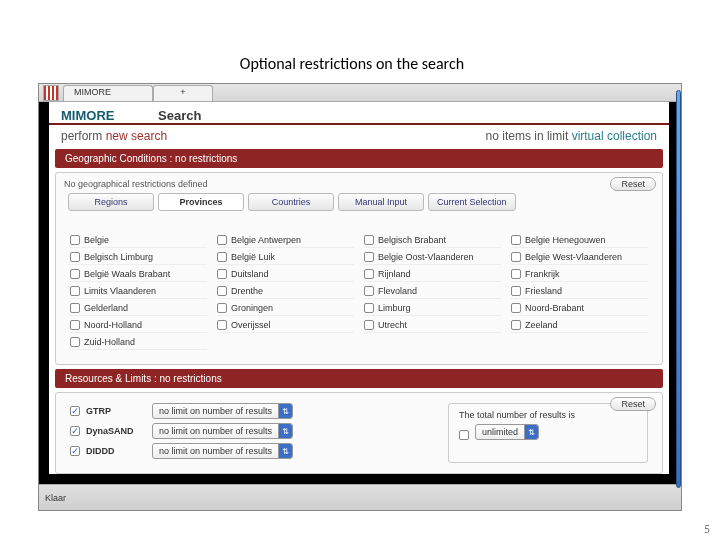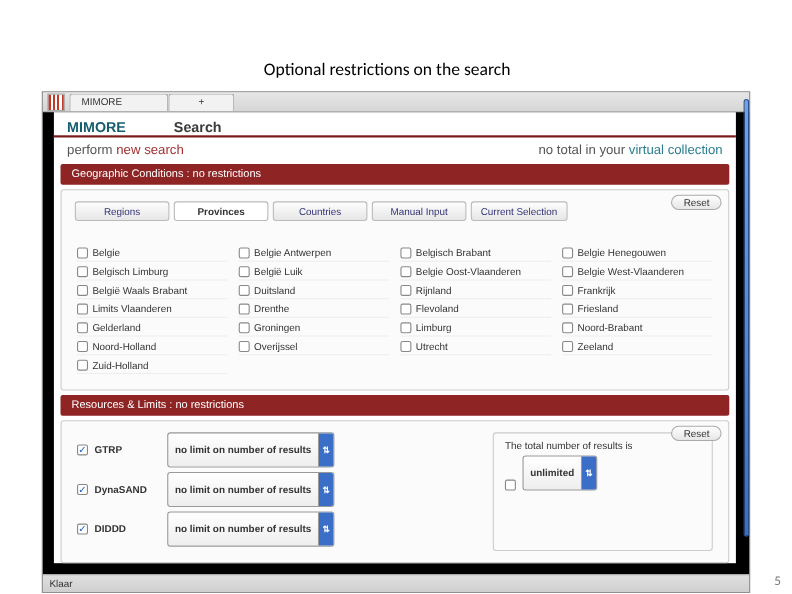--- a/index.html
+++ b/index.html
@@ -27,27 +27,27 @@
   .tab { flex:0 0 auto; min-width:86px; text-align:center; padding:3px 8px; font-size:9px; border:1px solid #bbb; border-radius:3px; background: linear-gradient(#fdfdfd,#e6e6e6); color:#337; }
   .tab.active { background:#fff; color:#333; font-weight:bold; }
   .prov-grid { display:grid; grid-template-columns: repeat(4, 1fr); gap: 2px 10px; padding: 4px 6px; margin-top: 18px; }
   .chk-row { display:flex; align-items:center; gap:4px; font-size:9px; color:#333; border-bottom:1px solid #eee; padding:2px 0; }
   .chk { width:10px; height:10px; border:1px solid #888; background:#fff; border-radius:2px; flex-shrink:0; display:flex; align-items:center; justify-content:center; }
   .chk.on::after { content:"✓"; color:#1658c5; font-size:9px; line-height:8px; }
   .res-row { display:flex; justify-content:space-between; gap:20px; }
   .res-left { display:flex; flex-direction:column; gap:4px; padding:4px 6px; }
   .res-item { display:flex; align-items:center; gap:6px; }
   .res-name { min-width:60px; font-size:9px; color:#333; font-weight:bold; }
-  .sel { display:flex; align-items:center; border:1px solid #999; border-radius:3px; background:linear-gradient(#fff,#eee); height:32px; font-size:9px;font-weight:bold; }
+  .sel { display:flex; align-items:center; border:1px solid #999; border-radius:3px; background:linear-gradient(#fff,#eee); height:16px; font-size:9px; }
   .sel .txt { padding:0 6px; white-space:nowrap; }
   .sel .btn { width:14px; height:100%; background:#3b6fc7; border-left:1px solid #999; border-radius:0 2px 2px 0; display:flex; align-items:center; justify-content:center; color:#fff; font-size:8px; }
   .res-right { border:1px solid #ccc; border-radius:3px; padding:6px 10px; margin:4px 6px 0 0; min-width:200px; }
   .res-right .lbl { font-size:9px; color:#333; margin-bottom:4px; }
   .row2 { display:flex; align-items:flex-end; gap:6px; }
-  .statusbar { height:16px; background:linear-gradient(#e0e0e0,#cfcfcf); border-top:1px solid #aaa; font-size:9px; color:#333; padding:0 6px; display:flex; align-items:center; }
+  .statusbar { height:26px; background:linear-gradient(#e0e0e0,#cfcfcf); border-top:1px solid #aaa; font-size:9px; color:#333; padding:0 6px; display:flex; align-items:center; }
   .rscroll { position:absolute; top:90px; right:39px; width:5px; height:398px; background:linear-gradient(#6aa5e8,#3a6fc0); border:1px solid #2a4f8a; border-radius:3px; }
 </style>
 </head>
 <body>
 
 <div class="slide-title">Optional restrictions on the search</div>
 
 <div class="browser">
   <div class="tabbar">
     <div class="logo-sq"></div>
@@ -57,27 +57,28 @@
   <div class="content">
     <div class="page">
       <div class="header">
         <span class="brand">MIMORE</span><span class="brand brand2"> Search</span>
       </div>
       <div class="subbar">
         <div>
           <span>perform </span><span class="link">new search</span>
         </div>
         <div>
-          <span>no total in your </span><span class="vc">virtual collection</span>
+          <span>no items in limit </span><span class="vc">virtual collection</span>
         </div>
       </div>
 
       <div class="section-hdr">Geographic Conditions : no restrictions</div>
       <div class="panel">
         <button class="reset">Reset</button>
+        <div class="note">No geographical restrictions defined</div>
         <div class="tabs" id="geo-tabs">
             <div class="tab">Regions</div>
             <div class="tab active">Provinces</div>
             <div class="tab">Countries</div>
             <div class="tab">Manual Input</div>
             <div class="tab">Current Selection</div>
           </div>
         <div class="prov-grid" id="prov-grid">
             <div class="chk-row">
               <div class="chk"></div>

